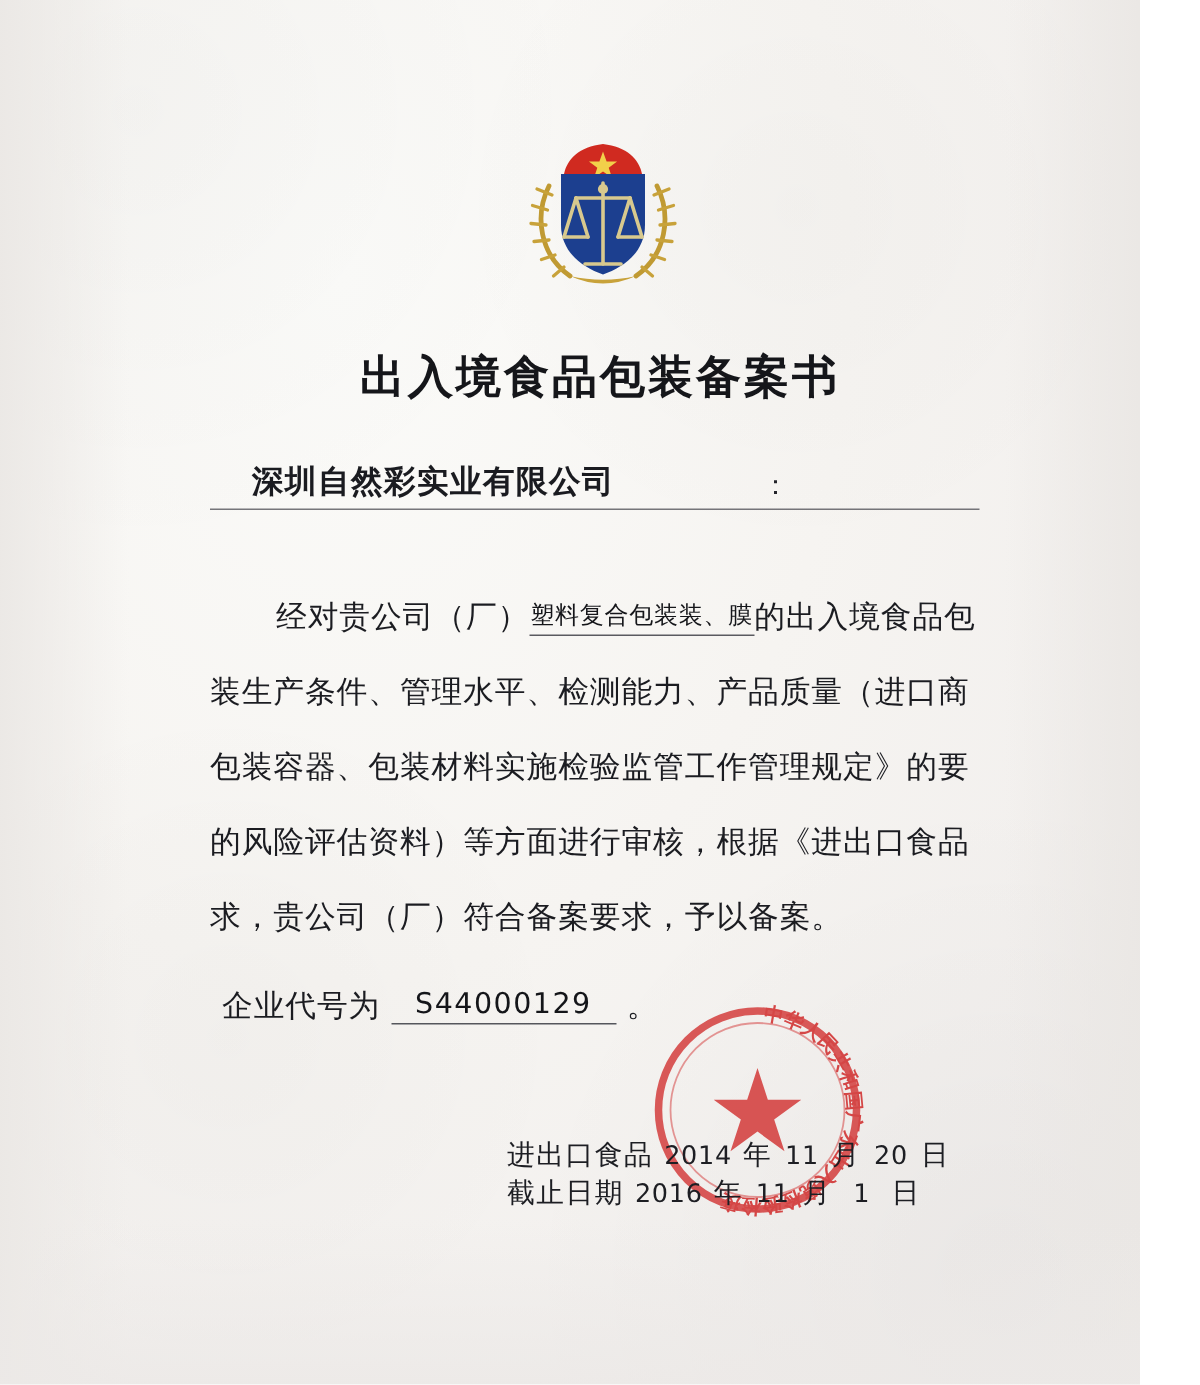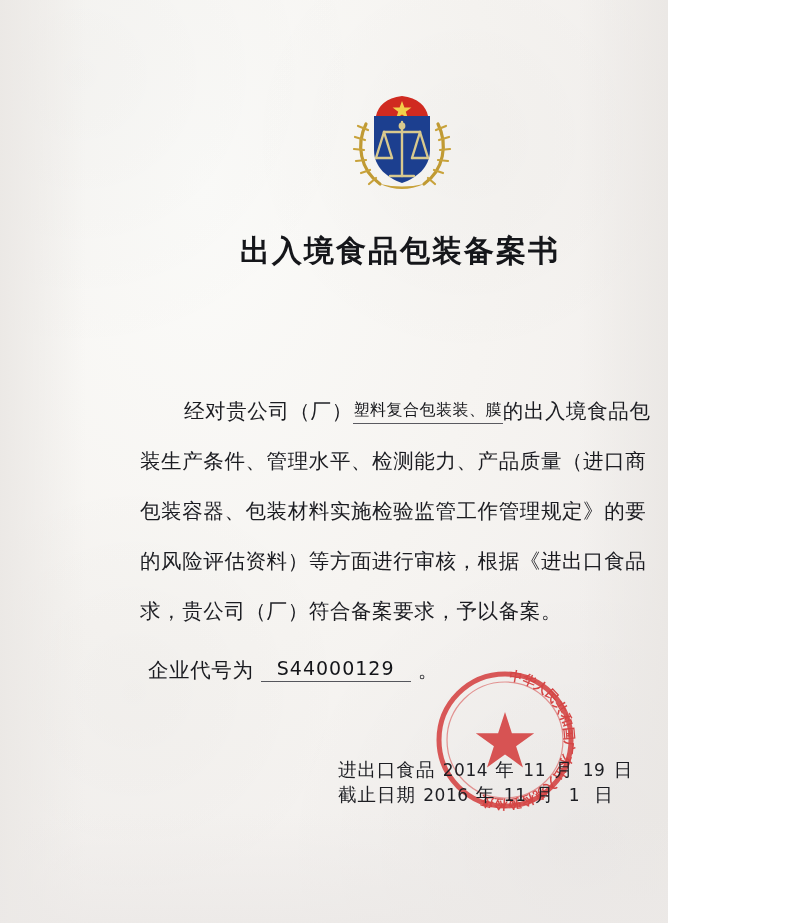--- a/index.html
+++ b/index.html
@@ -9,21 +9,21 @@
   body {
     width: 800px;
     height: 923px;
     background: #ffffff;
     font-family: "DejaVu Serif", "Liberation Serif", serif;
     overflow: hidden;
   }
 
   .page {
     position: relative;
-    width: 668px;
+    width: 760px;
     height: 923px;
     background:
       radial-gradient(ellipse at 30% 20%, #fbfbf9 0%, #f6f4f1 45%, #efeceb 100%);
   }
 
   
   .paper-texture {
     position: absolute;
     inset: 0;
     background:
@@ -256,20 +256,25 @@
           <path d="M66 70 L82 70"></path>
           <path d="M74 44 L82 70"></path>
         <path d="M44 88 L68 88"></path>
       </g>
       <circle cx="56" cy="38" r="3.4" fill="#d8c98e"></circle>
     </svg>
   </div>
 
   <div class="doc-title">出入境食品包装备案书</div>
 
+  <div class="recipient-row">
+    <span class="recipient-name">深圳自然彩实业有限公司</span>
+    <span class="recipient-colon">：</span>
+    <div class="recipient-rule"></div>
+  </div>
 
   <div class="body-block">
     <div class="body-line">
       <span class="indent"></span><span>经对贵公司（厂）</span><span class="fill-in">塑料复合包装装、膜</span><span>的出入境食品包</span>
     </div>
     <div class="body-line">装生产条件、管理水平、检测能力、产品质量（进口商</div>
     <div class="body-line">包装容器、包装材料实施检验监管工作管理规定》的要</div>
     <div class="body-line">的风险评估资料）等方面进行审核，根据《进出口食品</div>
     <div class="body-line">求，贵公司（厂）符合备案要求，予以备案。</div>
   </div>
@@ -294,21 +299,21 @@
     </svg>
   </div>
 
 
   <div class="date-row date-issue">
     <span>进出口食品</span>
     <span class="date-num num-wide">2014</span>
     <span>年</span>
     <span class="date-num num-narrow">11</span>
     <span>月</span>
-    <span class="date-num num-narrow">19</span>
+    <span class="date-num num-narrow">20</span>
     <span>日</span>
   </div>
 
   <div class="date-row date-expire">
     <span>截止日期</span>
     <span class="date-num num-wide">2016</span>
     <span>年</span>
     <span class="date-num num-narrow">11</span>
     <span>月</span>
     <span class="date-num num-narrow">1</span>

